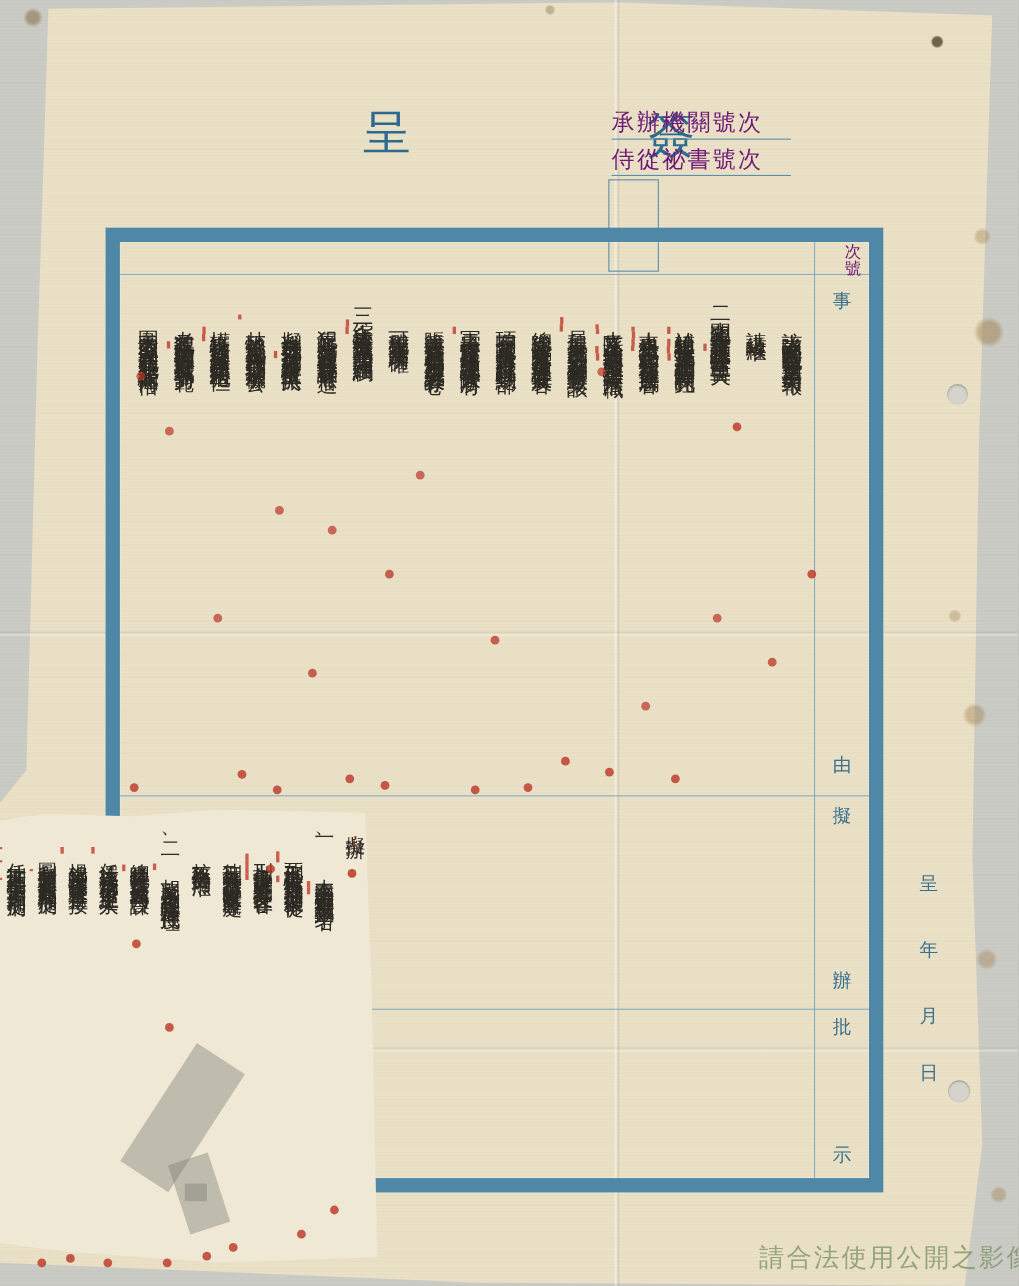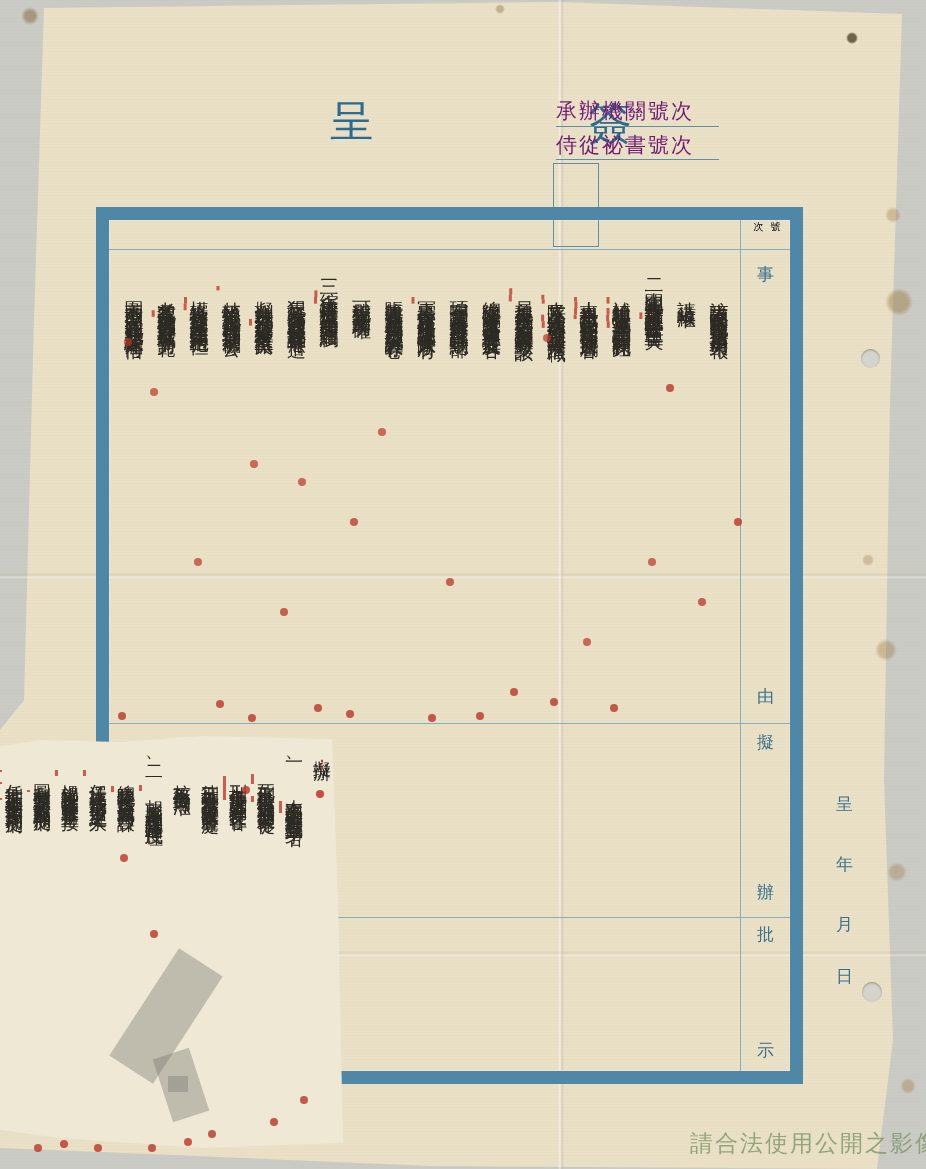--- a/index.html
+++ b/index.html
@@ -32,22 +32,22 @@
   .hdr-field{position:absolute;z-index:5;font-size:21px;letter-spacing:2px;color:#701a75;white-space:nowrap;}
   .hdr-line{position:absolute;z-index:5;width:163px;height:1px;background:#5d8fa8;}
   #small-box{position:absolute;left:553px;top:163px;width:44px;height:82px;z-index:3;
     border:1.5px solid #5d8fa8;}
   #main-box{position:absolute;left:96px;top:207px;width:707px;height:877px;z-index:4;
     box-sizing:border-box;border:13px solid #4e88a6;
     box-shadow:inset 0 0 0 1px rgba(255,255,255,.18);}
   .thin-hline{position:absolute;left:109px;width:681px;height:1px;background:#86adc0;z-index:4;}
   #vline-labels{position:absolute;left:740px;top:220px;width:1px;height:851px;background:#86adc0;z-index:4;}
   .cell-label{position:absolute;z-index:5;color:#39708e;font-size:17px;line-height:1;}
-  #label-number-header{position:absolute;left:744px;top:222px;width:46px;z-index:5;color:#000000;
-    font-size:10px;letter-spacing:7px;text-align:center;text-indent:7px;line-height:1;}
+  #label-number-header{position:absolute;left:744px;top:222px;width:46px;z-index:5;color:#701a75;
+    font-size:15px;letter-spacing:7px;text-align:right;text-indent:7px;line-height:1;}
   .margin-date{position:absolute;left:836px;z-index:5;color:#39708e;font-size:17px;line-height:1;}
   
   #subject-cols{position:absolute;top:264px;right:190px;height:472px;z-index:5;
     writing-mode:vertical-rl;color:#2d2a24;}
   .vcol{line-height:32.5px;font-size:19px;letter-spacing:2.2px;white-space:nowrap;}
   #subject-cols .cont{padding-inline-start:22px;}
   .num{margin-inline-end:11px;}
   .nm{text-decoration:underline;text-decoration-color:rgba(192,58,44,.8);
       text-decoration-thickness:2.5px;text-underline-offset:3px;}
   

